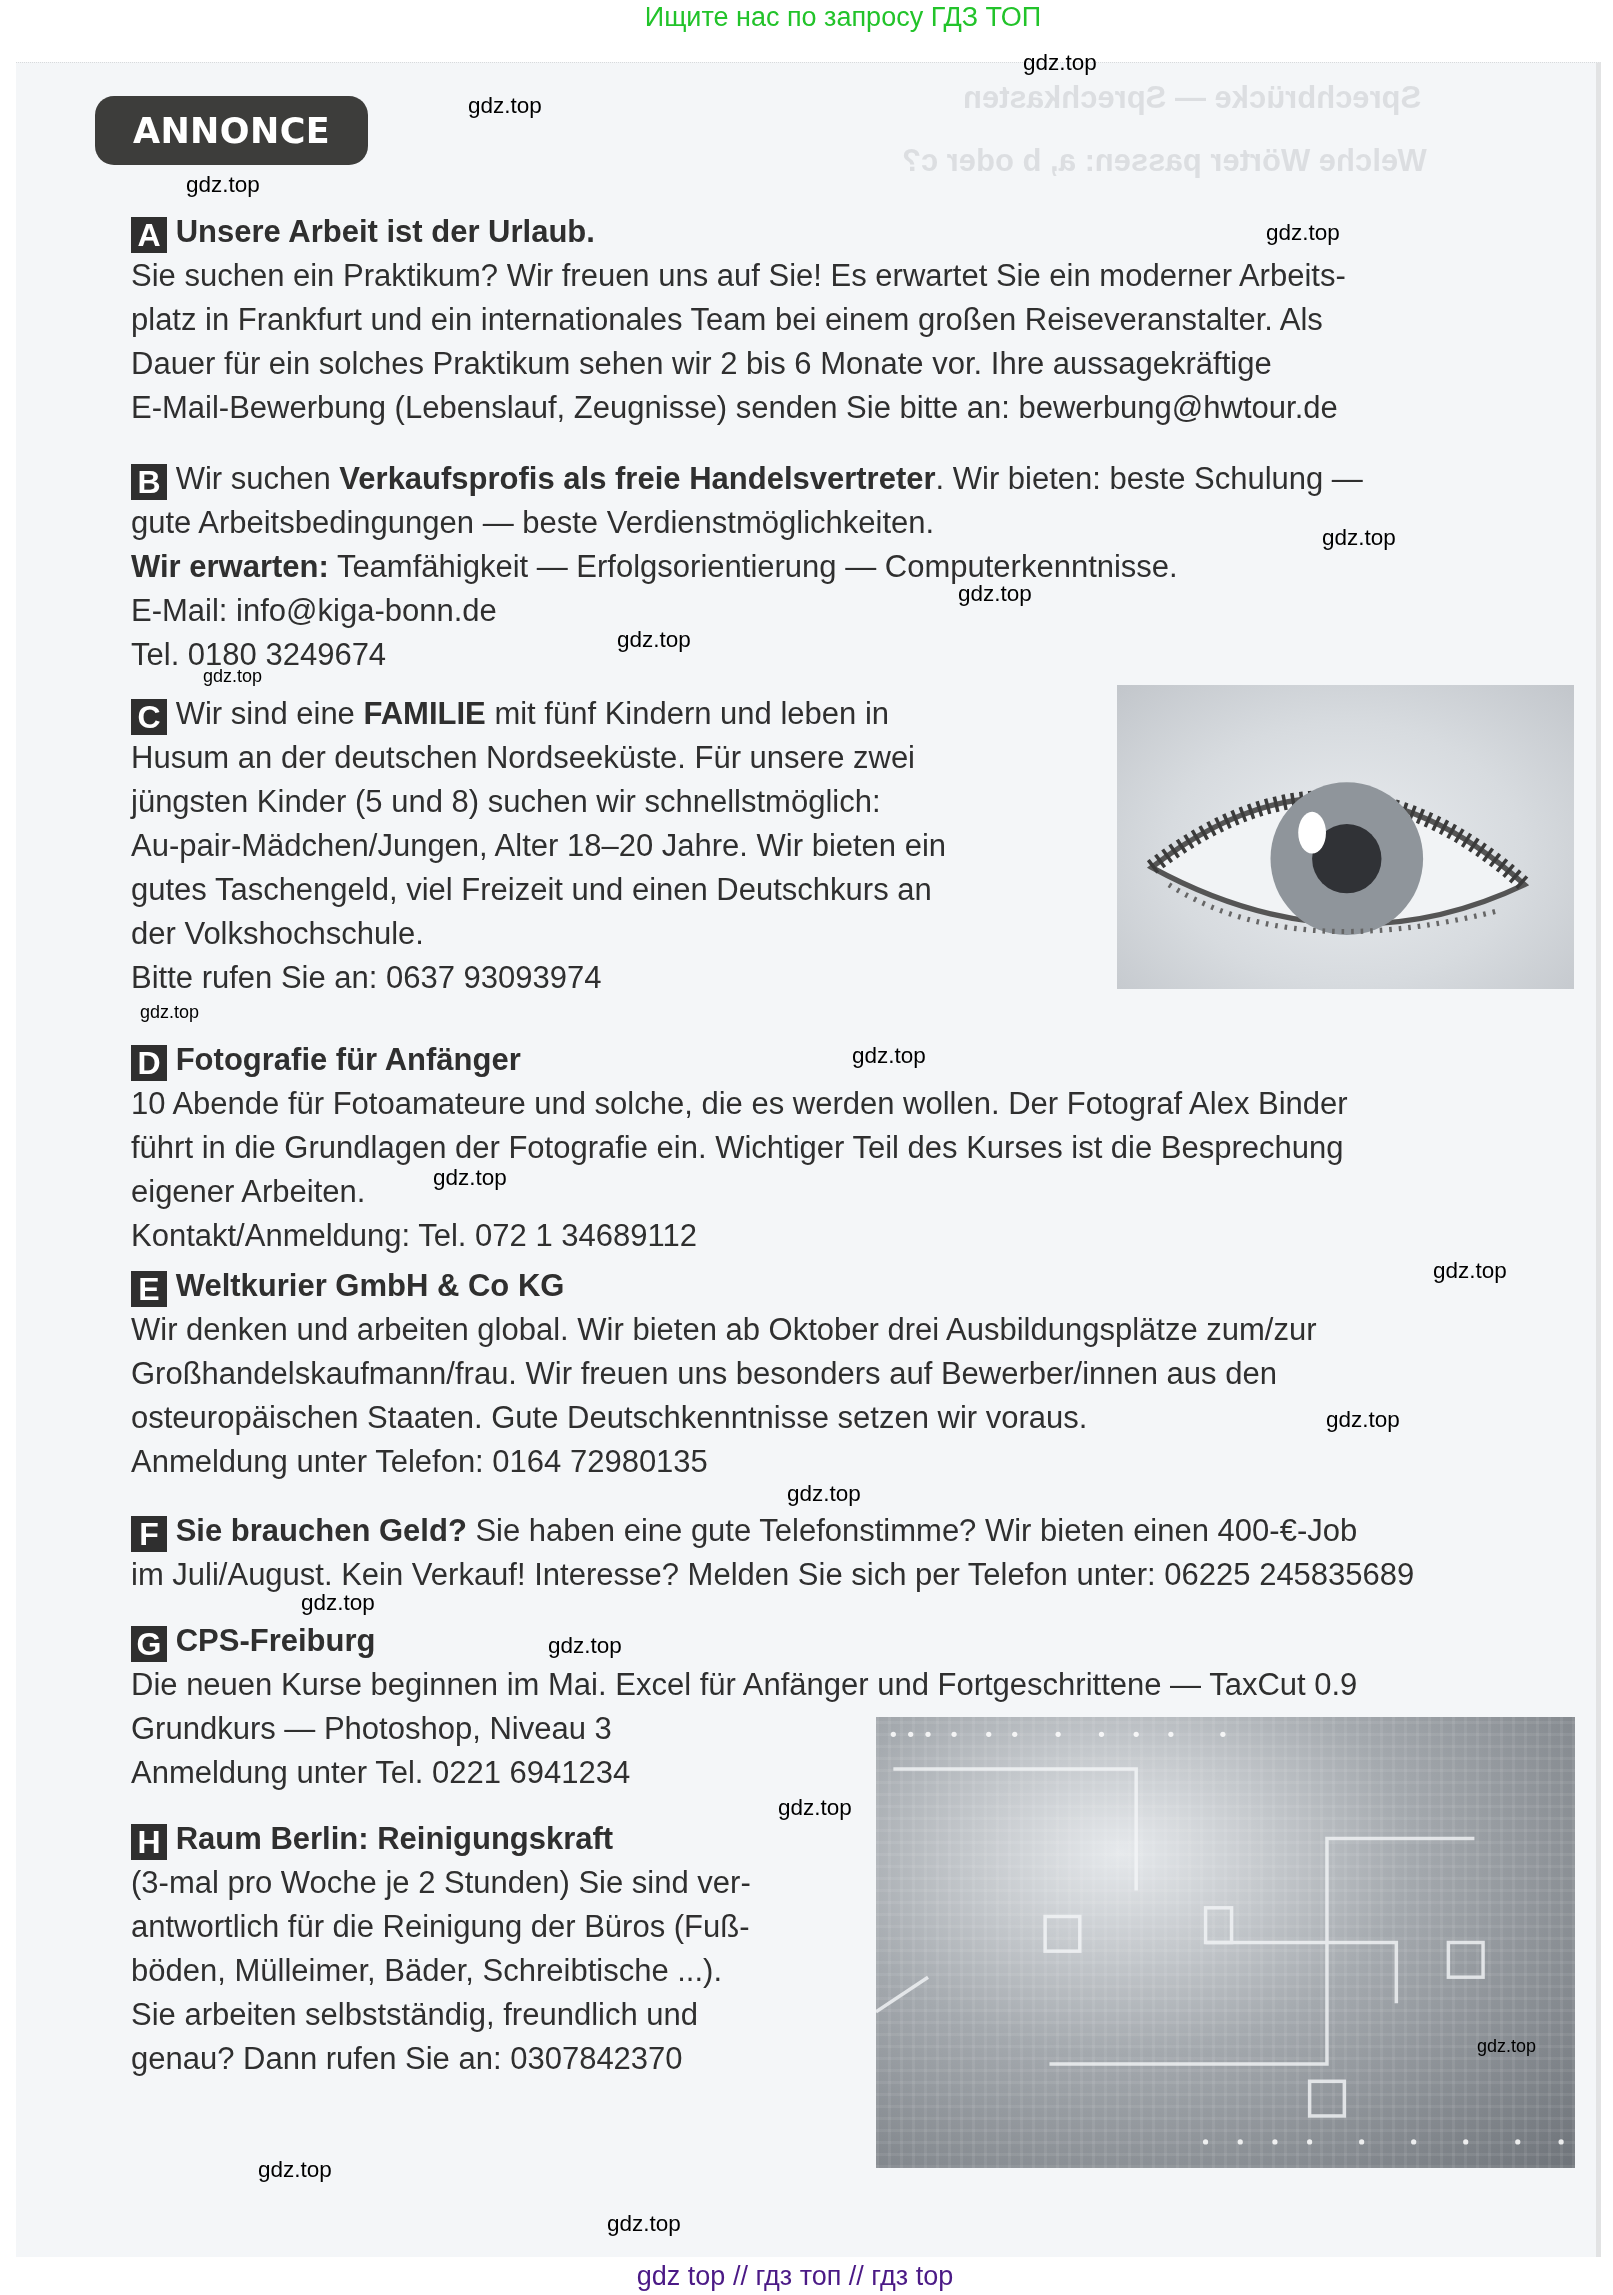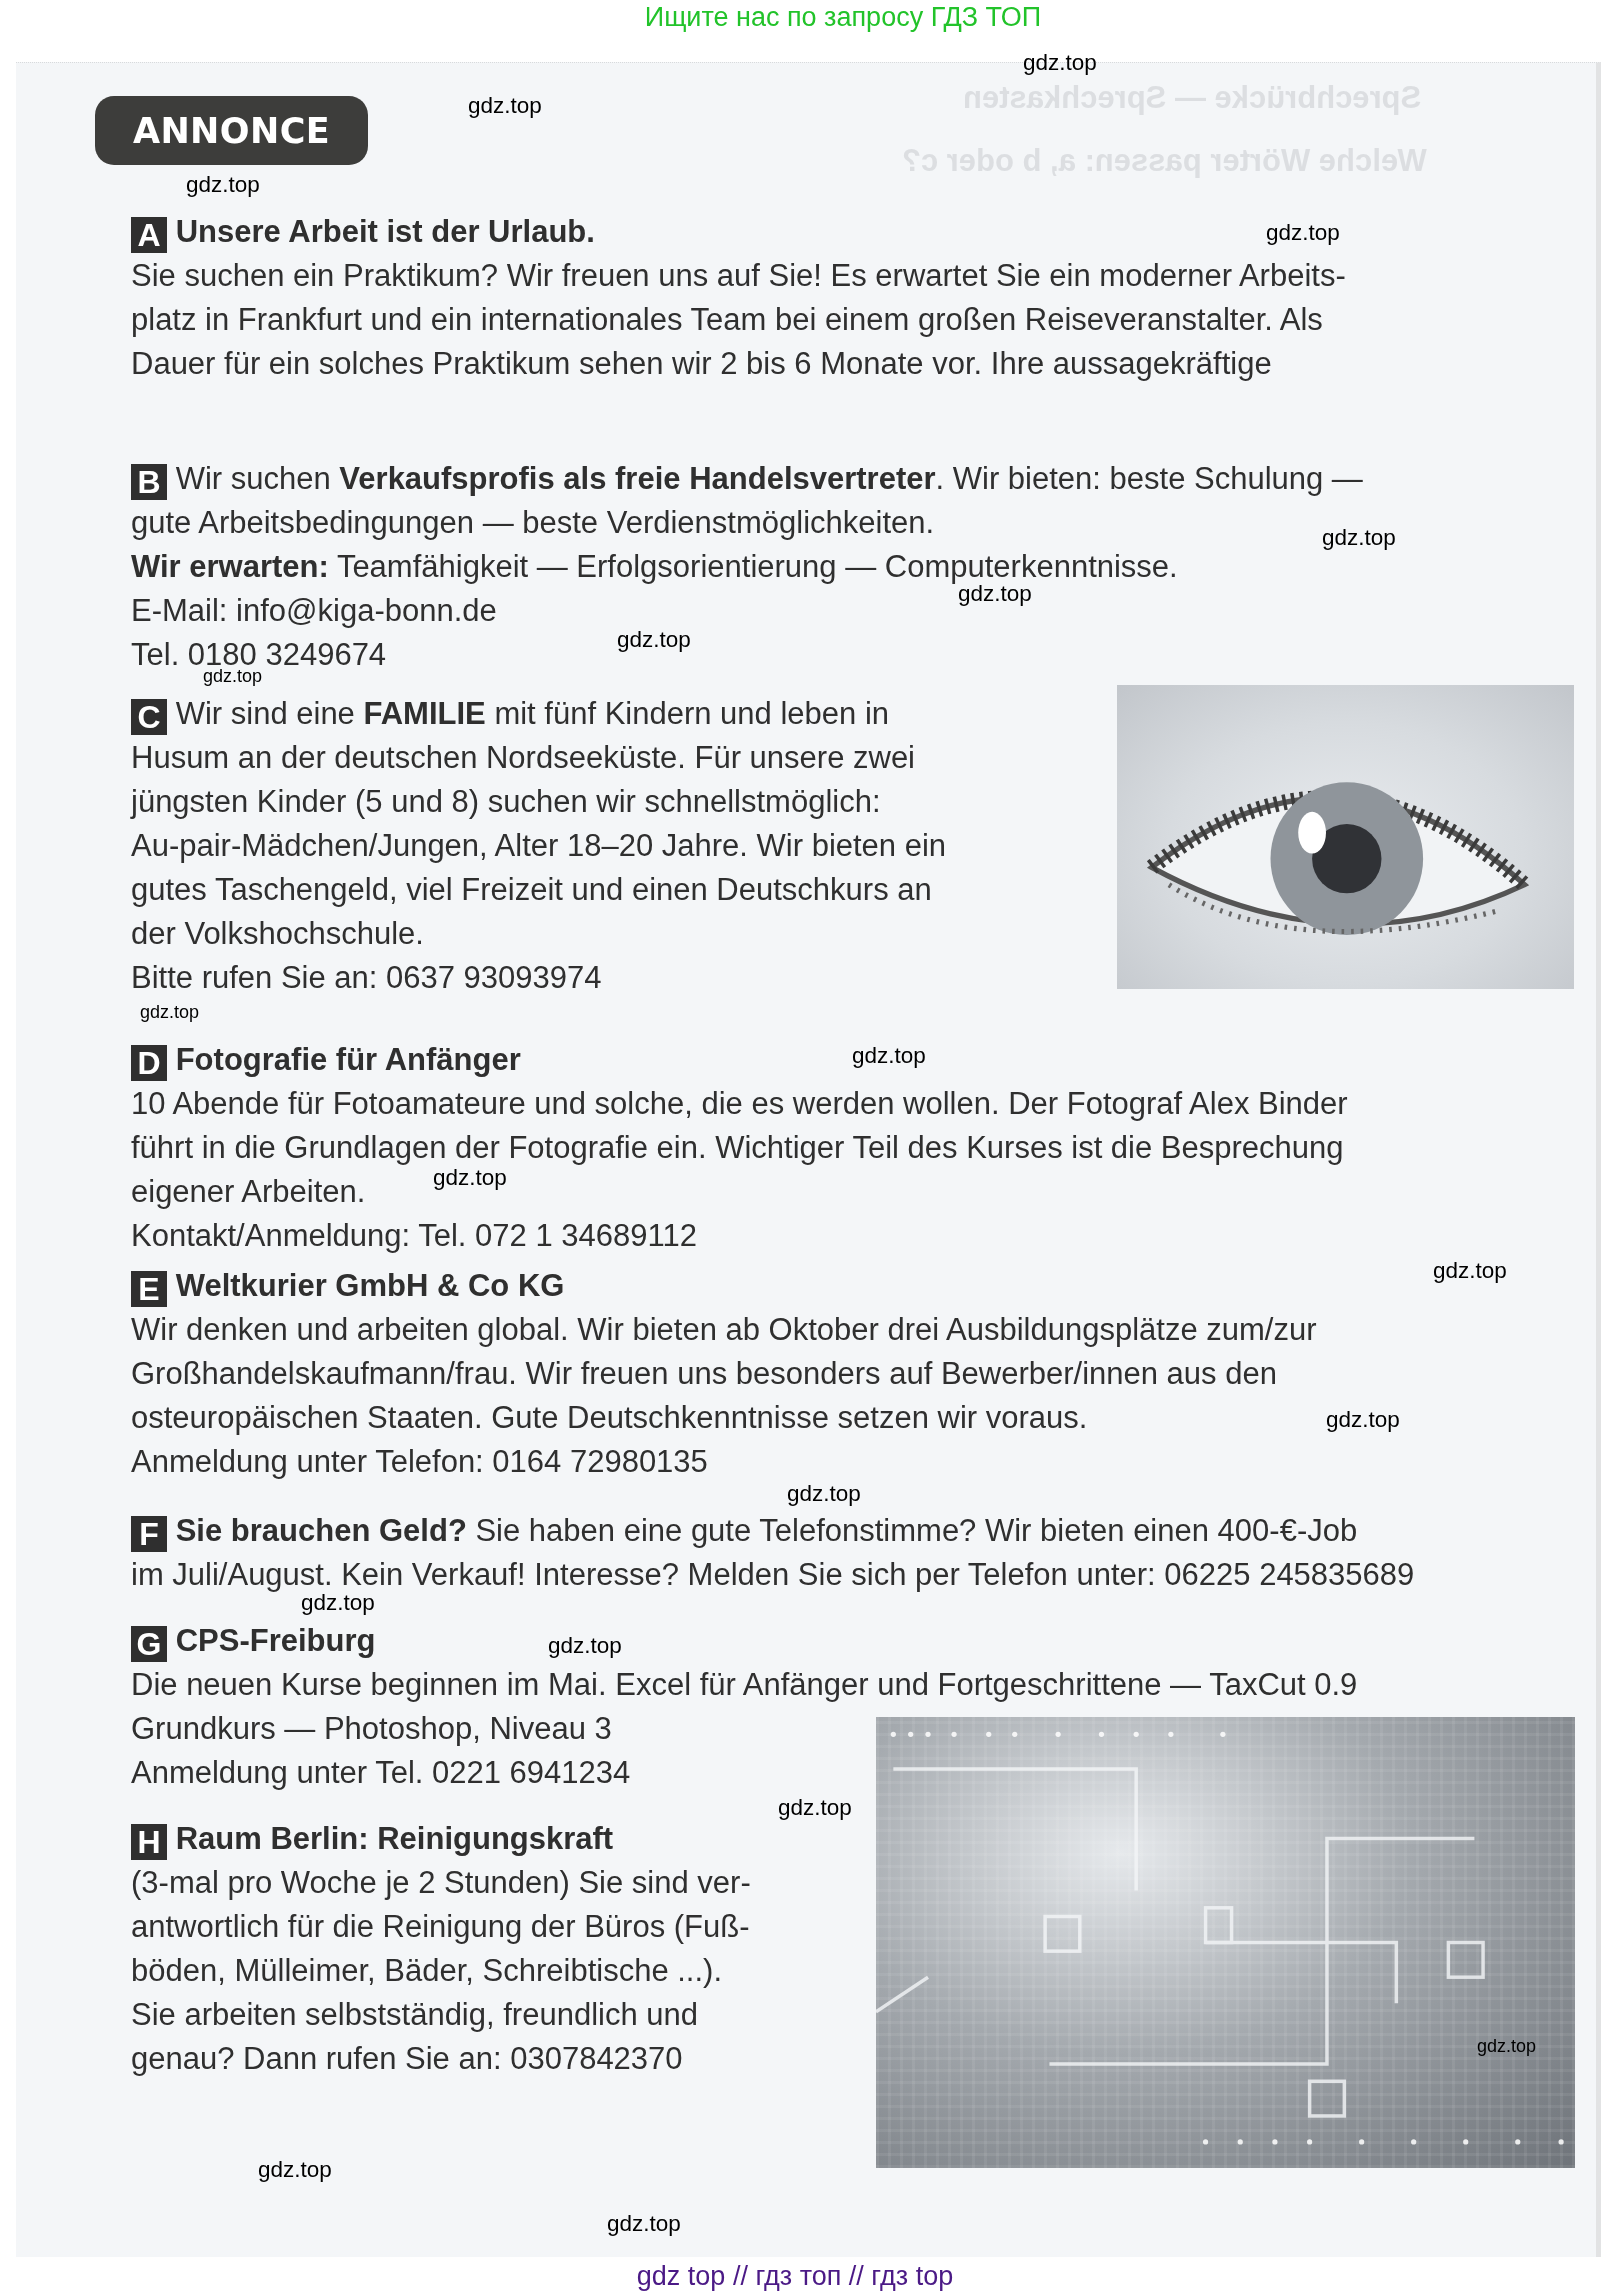--- a/index.html
+++ b/index.html
@@ -73,20 +73,21 @@
 <div class="bleed" style="left:963px; top:80px;">Sprechbrücke — Sprechkasten</div>
 <div class="bleed" style="left:902px; top:143px;">Welche Wörter passen: a, b oder c?</div>
 
 <div class="annonce">ANNONCE</div>
 
 <div class="ad" style="top:210px;">
   <p><span class="badge">A</span><span class="title">Unsere Arbeit ist der Urlaub.</span></p>
   <p>Sie suchen ein Praktikum? Wir freuen uns auf Sie! Es erwartet Sie ein moderner Arbeits-</p>
   <p>platz in Frankfurt und ein internationales Team bei einem großen Reiseveranstalter. Als</p>
   <p>Dauer für ein solches Praktikum sehen wir 2 bis 6 Monate vor. Ihre aussagekräftige</p>
+  <p>E-Mail-Bewerbung (Lebenslauf, Zeugnisse) senden Sie bitte an: bewerbung@hwtour.de</p>
 </div>
 
 <div class="ad" style="top:449px;margin-top:8px;">
   <p><span class="badge">B</span><span>Wir suchen</span> <b>Verkaufsprofis als freie Handelsvertreter</b><span>. Wir bieten: beste Schulung —</span></p>
   <p>gute Arbeitsbedingungen — beste Verdienstmöglichkeiten.</p>
   <p><b>Wir erwarten:</b><span> Teamfähigkeit — Erfolgsorientierung — Computerkenntnisse.</span></p>
   <p>E-Mail: info@kiga-bonn.de</p>
   <p>Tel. 0180 3249674</p>
 </div>
 

